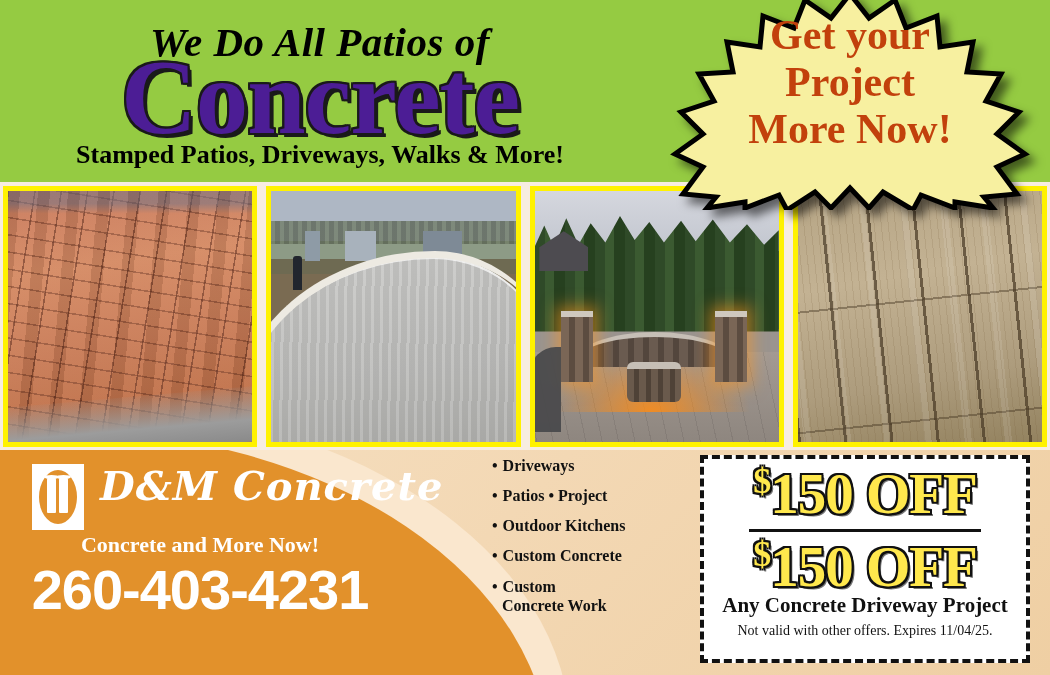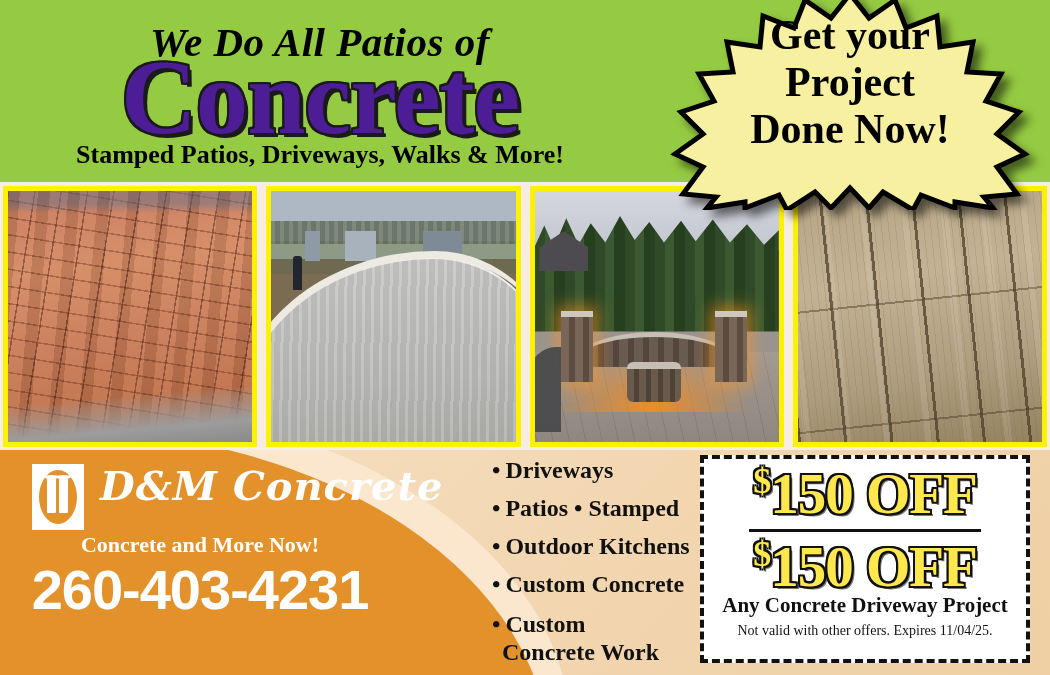--- a/index.html
+++ b/index.html
@@ -58,21 +58,21 @@
   }
   .burst-wrap svg { display:block; width:100%; height:100%; }
   .burst-text {
     position:absolute; left:0; top:20px; width:390px;
     text-align:center; z-index:41;
     pointer-events:none;
   }
   .burst-text div {
     font-family:"Liberation Serif", serif;
     font-weight:700; font-size:42px; line-height:1.12;
-    color:#000000;
+    color:#c2410c;
   }
 
   
   .photos {
     position:absolute; left:0; top:182px; width:1050px; height:268px;
     background:#F7EDE0;
     display:flex; gap:9px; padding:4px 3px 3px 3px;
     z-index:10;
   }
   .pframe {
@@ -274,21 +274,21 @@
     font-size:21px; color:#ffffff;
   }
 
   
   .services {
     position:absolute; left:492px; top:8px; width:210px; z-index:6;
   }
   .services li {
     list-style:none;
     font-family:"Liberation Serif", serif;
-    font-weight:700; font-size:24px; line-height:1.0;
+    font-weight:700; font-size:16px; line-height:1.0;
     color:#111; margin-bottom:14px; white-space:nowrap;
   }
   .services li .b { margin-right:5px; }
   .services li.two { line-height:1.18; white-space:normal; }
 
   
   .coupon {
     position:absolute; left:700px; top:5px; width:330px; height:208px;
     background:#ffffff; border:4px dashed #111; z-index:8;
     text-align:center;
@@ -329,21 +329,21 @@
     <div class="hdr-sub">Stamped Patios, Driveways, Walks &amp; More!</div>
   </div>
 
   <div class="burst-wrap">
     <svg viewBox="0 0 390 218" preserveAspectRatio="none">
       <polygon points="195,2 214,26 240,8 251,36 282,24 285,55 318,50 312,80 346,82 331,109 364,120 342,142 370,162 342,175 362,202 329,205 338,216 300,210 300,216 266,203 258,218 228,200 214,216 195,196 176,216 160,200 132,218 124,203 90,216 90,210 52,216 61,205 28,202 48,175 20,162 48,142 26,120 59,109 44,82 78,80 72,50 105,55 108,24 139,36 150,8 176,26" fill="#F7F0A0" stroke="#000" stroke-width="5" stroke-linejoin="miter"></polygon>
     </svg>
     <div class="burst-text">
       <div>Get your</div>
       <div>Project</div>
-      <div>Done Now!</div>
+      <div>More Now!</div>
     </div>
   </div>
 
   <div class="photos">
     <div class="pframe">
       <div class="pimg ph1"></div>
     </div>
     <div class="pframe">
       <div class="pimg ph2">
         <div class="trees"></div>
@@ -386,21 +386,21 @@
           <div class="hat b"></div>
         </div>
         <div class="brand-script">D&amp;M Concrete</div>
       </div>
       <div class="brand-tag">Concrete and More Now!</div>
       <div class="phone">260-403-4231</div>
     </div>
 
     <ul class="services">
       <li><span class="b">•</span><span>Driveways</span></li>
-      <li><span class="b">•</span><span>Patios • Stamped</span></li>
+      <li><span class="b">•</span><span>Patios • Project</span></li>
       <li><span class="b">•</span><span>Outdoor Kitchens</span></li>
       <li><span class="b">•</span><span>Custom Concrete</span></li>
       <li class="two"><span class="b">•</span><span>Custom</span><br><span style="margin-left:10px">Concrete Work</span></li>
     </ul>
 
     <div class="coupon">
       <div class="big-off"><span class="dollar">$</span><span>150 OFF</span></div>
       <hr>
       <div class="big-off"><span class="dollar">$</span><span>150 OFF</span></div>
       <div class="off-sub">Any Concrete Driveway Project</div>

